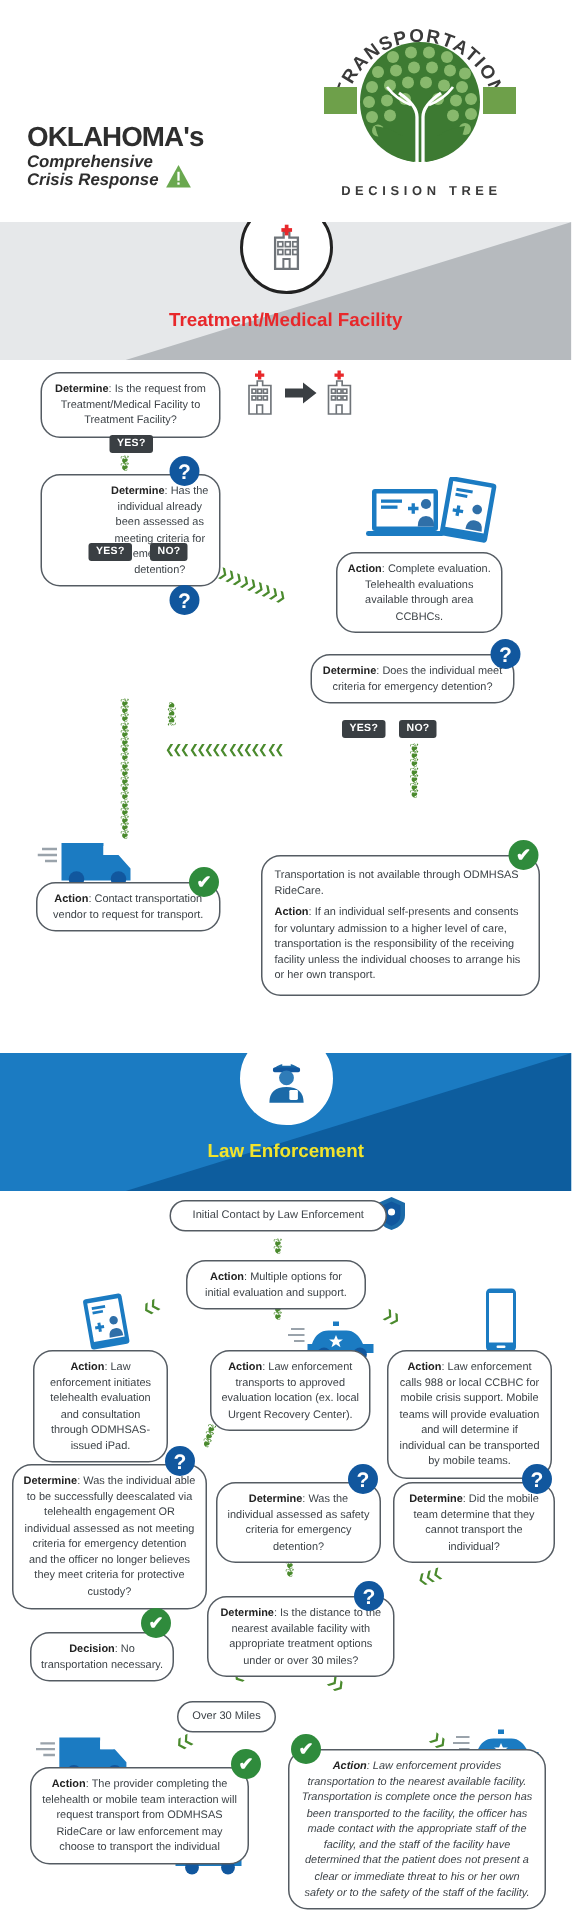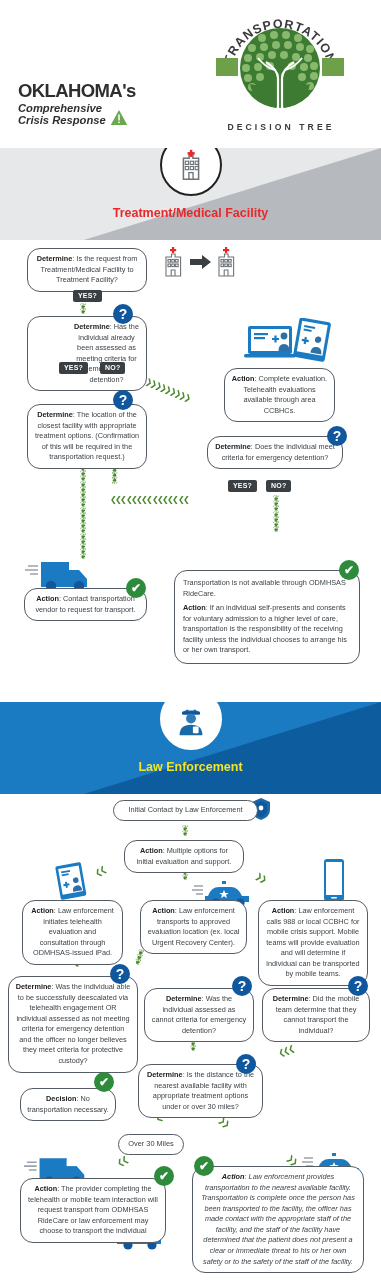--- a/index.html
+++ b/index.html
@@ -292,23 +292,20 @@
 
   <div class="trail" style="left:283px; top:166px;">
     <span>❦</span>
       <span>❦</span>
       <span>❦</span>
   </div>
 
   <div class="badge badge-q" style="left:113px; top:150px;">?</div>
   <div class="badge badge-q" style="left:327px; top:186px;">?</div>
 
-  <div class="node" style="left:27px; top:164px; width:120px;">
-    <b>Determine</b>: <span>The location of the closest facility with appropriate treatment options. (Confirmation of this will be required in the transportation request.)</span>
-  </div>
 
   <div class="node" style="left:207px; top:196px; width:136px;">
     <b>Determine</b>: <span>Does the individual meet criteria for emergency detention?</span>
   </div>
 
   <div class="chip" style="left:228px; top:240px;">YES?</div>
   <div class="chip" style="left:266px; top:240px;">NO?</div>
 
   <div class="trail" style="left:80px; top:226px;">
     <span>❦</span>
@@ -466,21 +463,21 @@
   </div>
 
   <div class="icon-abs" style="left:322px; top:64px;">
     <svg width="24" height="44" viewBox="0 0 24 44">
       <rect x="2" y="1" width="20" height="42" rx="3" fill="#1b7bc2"></rect>
       <rect x="4" y="4" width="16" height="33" fill="#ffffff"></rect>
       <rect x="9" y="39" width="6" height="1.6" rx="0.8" fill="#ffffff"></rect>
     </svg>
   </div>
 
-  <div class="node" style="left:22px; top:106px; width:101px;">
+  <div class="node" style="left:22px; top:106px; width:90px;">
     <b>Action</b>: <span>Law enforcement initiates telehealth evaluation and consultation through ODMHSAS-issued iPad.</span>
   </div>
   <div class="node" style="left:140px; top:106px; width:107px;">
     <b>Action</b>: <span>Law enforcement transports to approved evaluation location (ex. local Urgent Recovery Center).</span>
   </div>
   <div class="node" style="left:258px; top:106px; width:110px;">
     <b>Action</b>: <span>Law enforcement calls 988 or local CCBHC for mobile crisis support. Mobile teams will provide evaluation and will determine if individual can be transported by mobile teams.</span>
   </div>
 
   <div class="trail" style="left:74px; top:158px;">
@@ -499,21 +496,21 @@
   </div>
 
   <div class="badge badge-q" style="left:110px; top:170px;">?</div>
   <div class="badge badge-q" style="left:232px; top:182px;">?</div>
   <div class="badge badge-q" style="left:348px; top:182px;">?</div>
 
   <div class="node" style="left:8px; top:182px; width:130px;">
     <b>Determine</b>: <span>Was the individual able to be successfully deescalated via telehealth engagement OR individual assessed as not meeting criteria for emergency detention and the officer no longer believes they meet criteria for protective custody?</span>
   </div>
   <div class="node" style="left:144px; top:194px; width:110px;">
-    <b>Determine</b>: <span>Was the individual assessed as cannot criteria for emergency detention?</span>
+    <b>Determine</b>: <span>Was the individual assessed as safety criteria for emergency detention?</span>
   </div>
   <div class="node" style="left:262px; top:194px; width:108px;">
     <b>Determine</b>: <span>Did the mobile team determine that they cannot transport the individual?</span>
   </div>
 
   <div class="trail" style="left:70px; top:252px;">
     <span>❦</span>
       <span>❦</span>
       <span>❦</span>
   </div>

